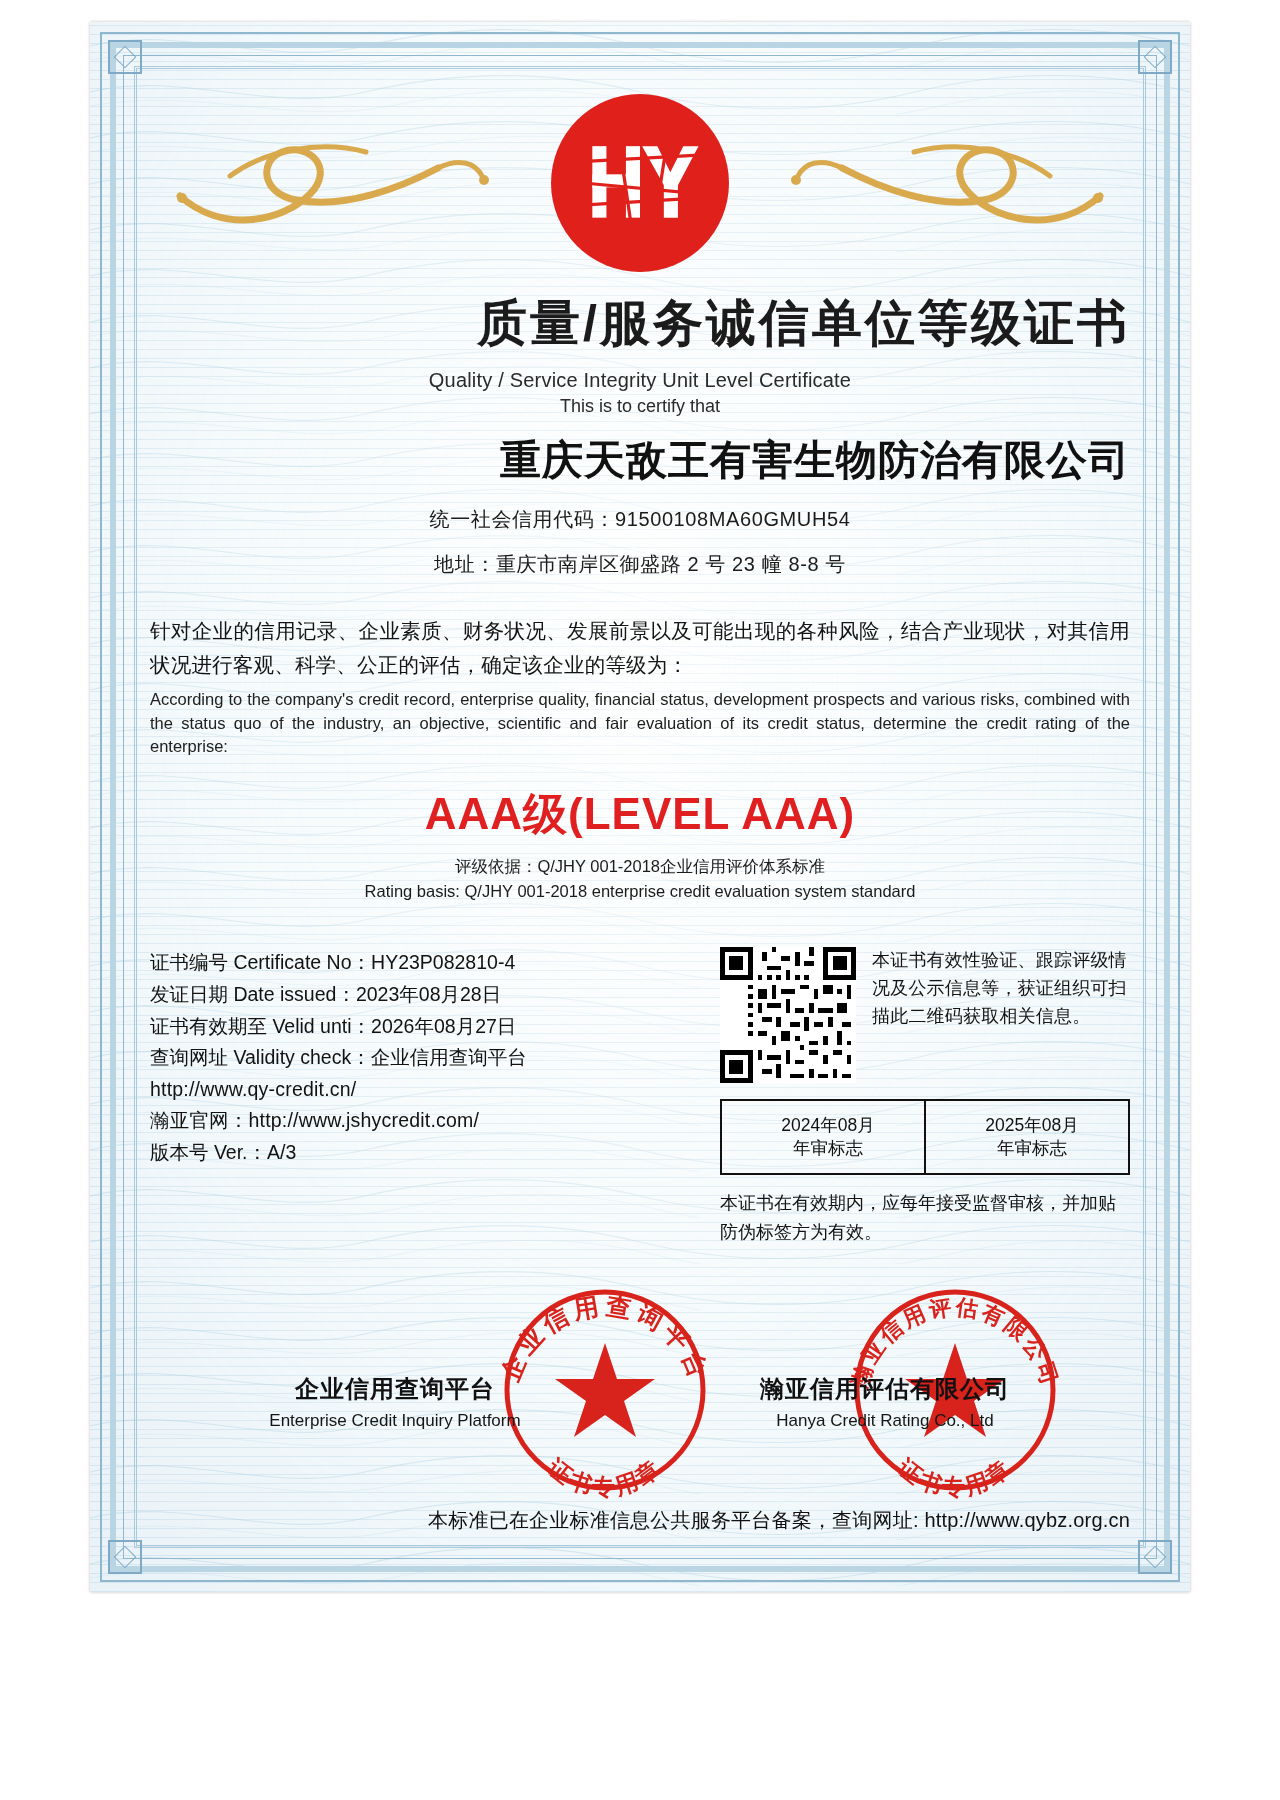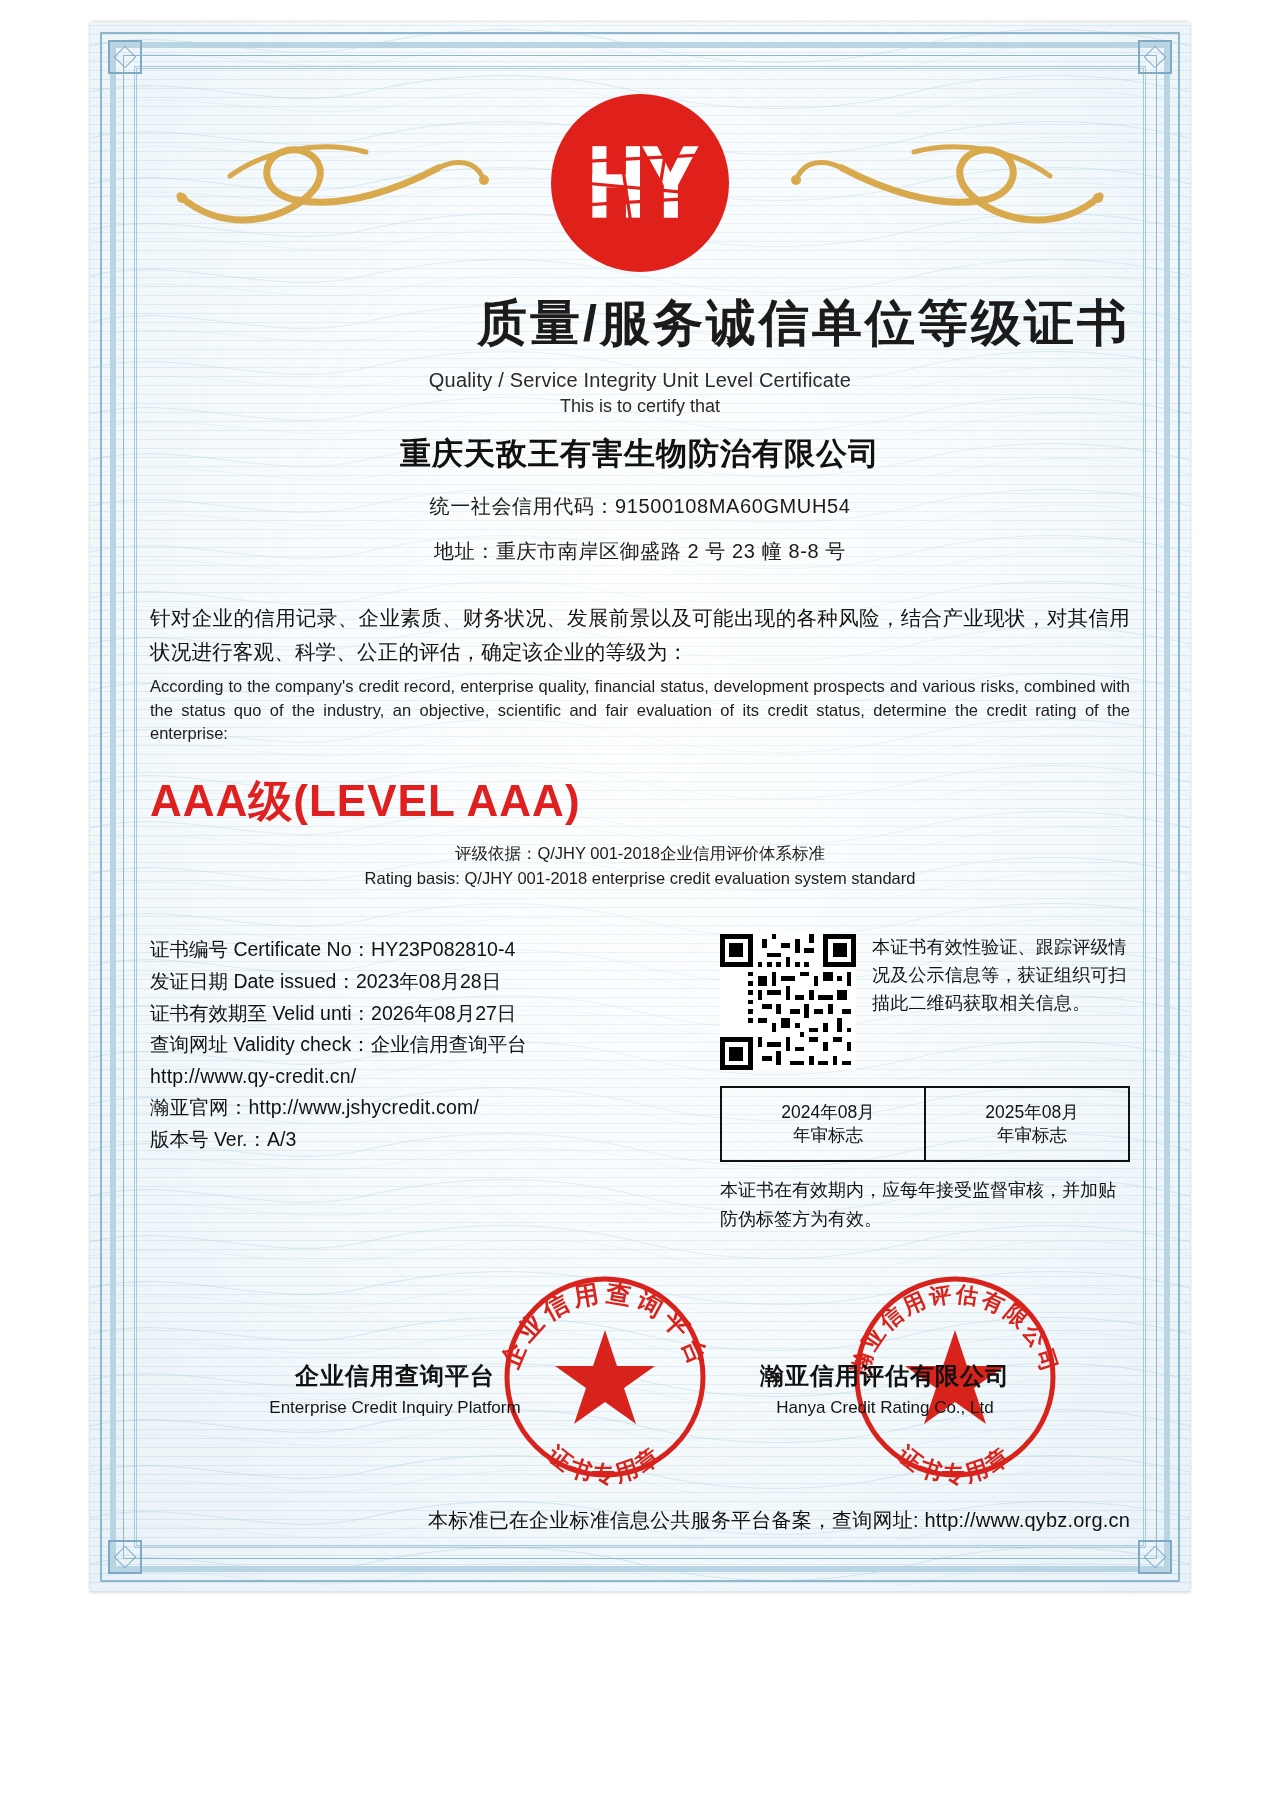--- a/index.html
+++ b/index.html
@@ -148,22 +148,22 @@
     letter-spacing: 2px;
   }
   .certify-en {
     text-align: center;
     font-size: 18px;
     color: #2a2a2a;
     margin-top: 4px;
   }
 
   .company {
-    text-align: center;
-    font-size: 31px;
+    text-align: right;
+    font-size: 41px;
     font-weight: bold;
     color: #111111;
     margin-top: 16px;
     letter-spacing: 1px;
   }
   .code-line, .addr-line {
     text-align: center;
     font-size: 20px;
     color: #1b1b1b;
     margin-top: 18px;
@@ -180,20 +180,21 @@
   }
   .body-en {
     font-size: 16.5px;
     color: #202020;
     line-height: 1.45;
     margin-top: 6px;
     text-align: justify;
   }
 
   .level {
+    text-align: center;
     font-size: 44px;
     font-weight: bold;
     color: #e02020;
     margin-top: 26px;
     letter-spacing: 1px;
   }
   .basis-cn {
     text-align: center;
     font-size: 16.5px;
     color: #1b1b1b;

